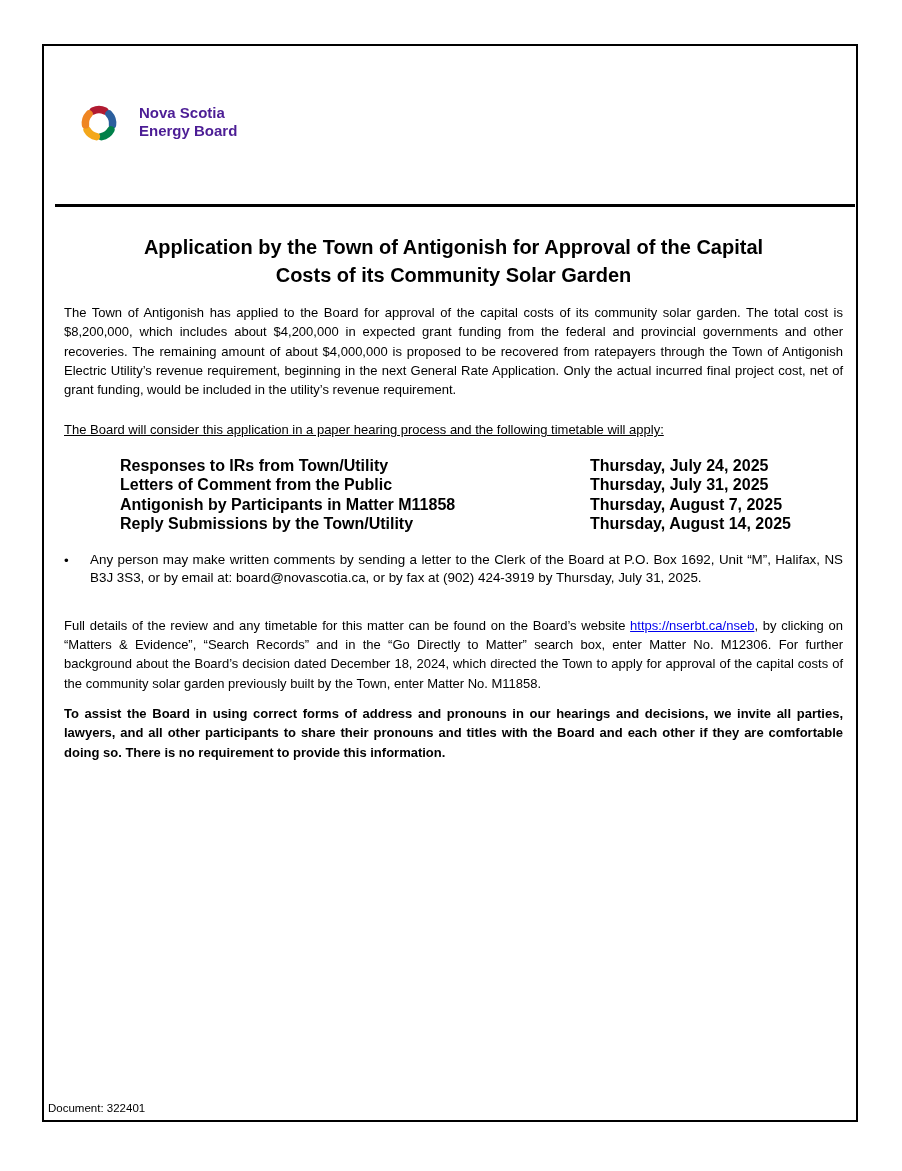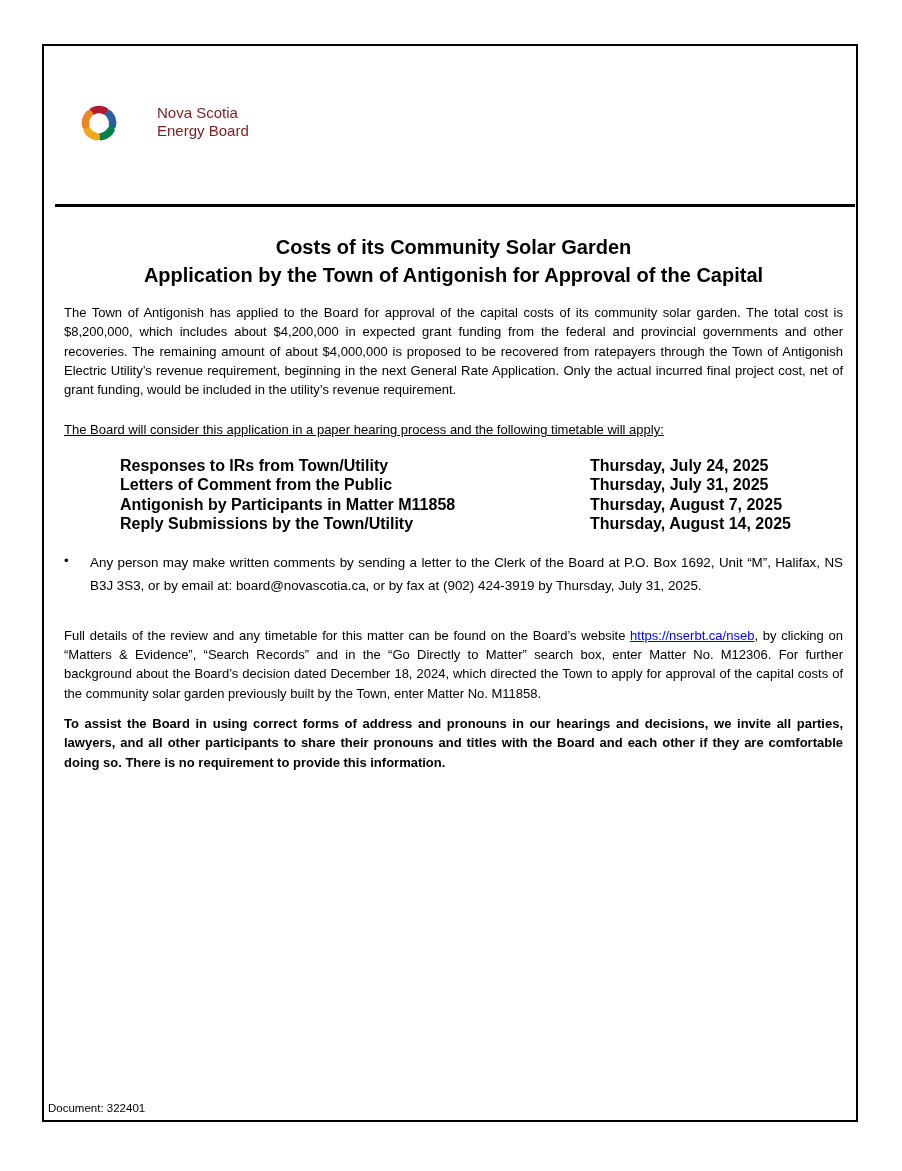--- a/index.html
+++ b/index.html
@@ -9,40 +9,40 @@
   }
   .page{
     position:absolute;left:42px;top:44px;width:816px;height:1078px;
     border:2px solid #000;box-sizing:border-box;
     padding:0 13px 0 20px;
   }
   
   .header-row{position:relative;height:158px;}
   .logo{position:absolute;left:4px;top:44px;display:flex;align-items:center;}
   .logo svg{width:62px;height:64px;}
-  .logo-text{margin-left:27px;font-weight:normal;font-size:15px;line-height:18px;color:#7f1d1d;}
+  .logo-text{margin-left:9px;font-weight:bold;font-size:15px;line-height:18px;color:#4c1d95;}
   .org-title,.notice-title{
     position:absolute;left:236px;font-weight:bold;font-size:23px;line-height:26px;
     letter-spacing:0.2px;white-space:nowrap;
   }
   .org-title{top:30px;}
   .notice-title{top:87px;}
   .divider{height:3px;background:#000;margin-left:-9px;margin-right:-12px;}
   
   .heading{margin:26px 0 0 0;text-align:center;font-size:20px;line-height:28px;font-weight:bold;}
   .heading span{display:block;}
   p{margin:0;font-size:13px;line-height:19.3px;}
   .intro{margin-top:14px;text-align:justify;}
   .consider{margin-top:21px;text-decoration:underline;}
   .timetable{margin-top:17px;margin-left:56px;font-weight:bold;}
   .t-row{position:relative;height:19.5px;white-space:nowrap;}
   .t-date{position:absolute;left:470px;top:0;}
   .bullet-item{margin-top:16px;display:grid;grid-template-columns:26px 1fr;}
   .bullet-marker{font-size:13.4px;line-height:19.3px;}
-  .bullet-text{font-size:13.4px;line-height:23px;text-align:justify;}
+  .bullet-text{font-size:13.4px;line-height:18px;text-align:justify;}
   .details{margin-top:29px;text-align:justify;}
   .details a{color:#0000ee;text-decoration:underline;}
   .pronouns{margin-top:11px;text-align:justify;font-weight:bold;}
   .doc-footer{position:absolute;left:4px;bottom:5px;font-size:11.5px;line-height:13px;}
 </style>
 </head>
 <body>
 
 <div class="page">
 
@@ -60,22 +60,22 @@
       <div class="logo-text">
         <div>Nova Scotia</div>
         <div>Energy Board</div>
       </div>
     </div>
   </div>
 
   <div class="divider"></div>
 
   <h1 class="heading">
+    <span>Application by the Town of Antigonish for Approval of the Capital</span>
     <span>Costs of its Community Solar Garden</span>
-    <span>Application by the Town of Antigonish for Approval of the Capital</span>
   </h1>
 
   <p class="intro">The Town of Antigonish has applied to the Board for approval of the capital costs of its community solar garden. The total cost is $8,200,000, which includes about $4,200,000 in expected grant funding from the federal and provincial governments and other recoveries. The remaining amount of about $4,000,000 is proposed to be recovered from ratepayers through the Town of Antigonish Electric Utility’s revenue requirement, beginning in the next General Rate Application. Only the actual incurred final project cost, net of grant funding, would be included in the utility’s revenue requirement.</p>
 
   <p class="consider">The Board will consider this application in a paper hearing process and the following timetable will apply:</p>
 
   <div class="timetable">
     <div class="t-row">
       <span>Responses to IRs from Town/Utility</span>
       <span class="t-date">Thursday, July 24, 2025</span>

